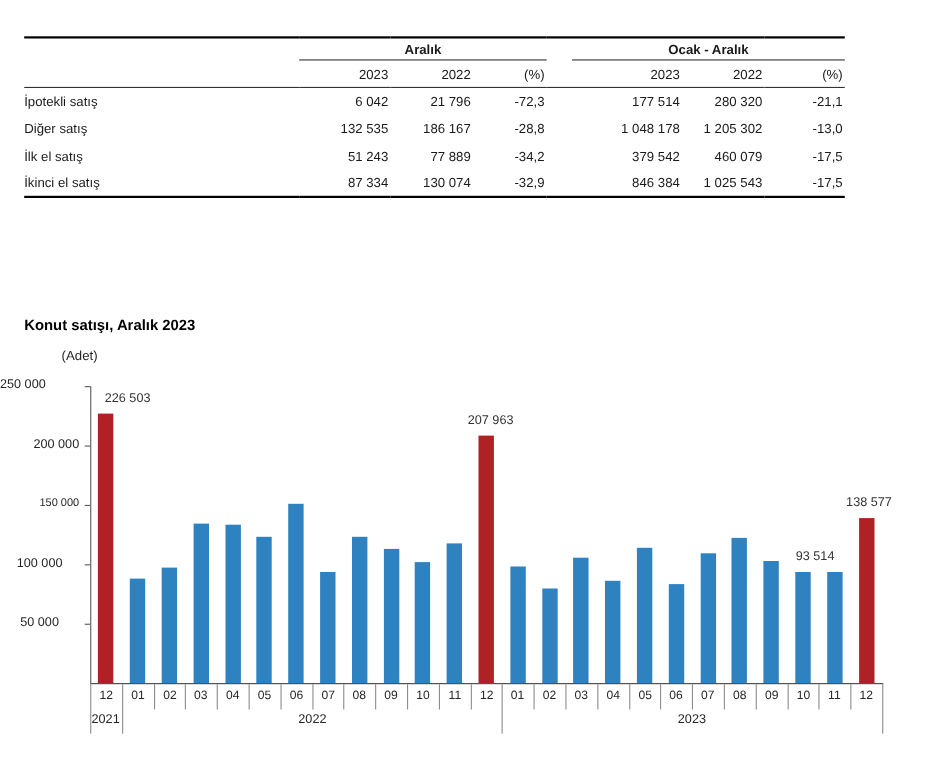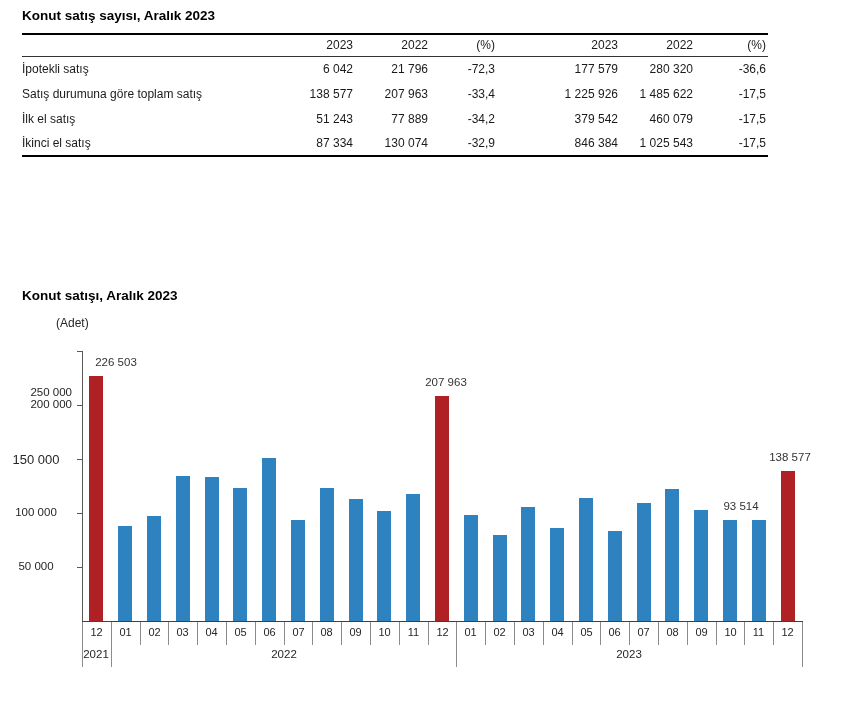--- a/index.html
+++ b/index.html
@@ -40,61 +40,69 @@
   
   #chart { position:absolute; left:0; top:285px; width:731px; height:400px; }
   #chart > div { position:absolute; }
   #chart-title { left:22px; top:3px; font-size:13.5px; font-weight:bold; color:#000; white-space:nowrap; }
   #chart-unit { left:56px; top:31px; font-size:12px; color:#262626; }
 </style>
 </head>
 <body>
 <div id="page">
 
-  <div id="report-title" class="doc-title">Konut satış sayısı, Aralık 2023</div>
 
   <table id="summary-table">
     <colgroup>
       <col style="width:250px">
         <col style="width:83px">
         <col style="width:75px">
         <col style="width:67px">
       <col style="width:123px">
         <col style="width:75px">
         <col style="width:73px">
     </colgroup>
     <thead>
+      <tr class="group-row">
+        <th></th>
+        <th colspan="3">
+          <div class="uline">Aralık</div>
+        </th>
+        <th colspan="3" class="g2">
+          <div class="uline">Ocak - Aralık</div>
+        </th>
+      </tr>
       <tr class="year-row">
         <td></td>
         <td class="num">2023</td>
         <td class="num">2022</td>
         <td class="num">(%)</td>
         <td class="num">2023</td>
         <td class="num">2022</td>
         <td class="num">(%)</td>
       </tr>
     </thead>
     <tbody>
       <tr class="sub">
         <td class="row-label">İpotekli satış</td>
         <td class="num">6 042</td>
         <td class="num">21 796</td>
         <td class="num">-72,3</td>
-        <td class="num">177 579</td>
+        <td class="num">177 514</td>
         <td class="num">280 320</td>
-        <td class="num">-36,6</td>
-      </tr>
-      <tr class="bold">
-        <td class="row-label">Satış durumuna göre toplam satış</td>
-        <td class="num">138 577</td>
-        <td class="num">207 963</td>
-        <td class="num">-33,4</td>
-        <td class="num">1 225 926</td>
-        <td class="num">1 485 622</td>
-        <td class="num">-17,5</td>
+        <td class="num">-21,1</td>
+      </tr>
+      <tr class="sub">
+        <td class="row-label">Diğer satış</td>
+        <td class="num">132 535</td>
+        <td class="num">186 167</td>
+        <td class="num">-28,8</td>
+        <td class="num">1 048 178</td>
+        <td class="num">1 205 302</td>
+        <td class="num">-13,0</td>
       </tr>
       <tr class="sub">
         <td class="row-label">İlk el satış</td>
         <td class="num">51 243</td>
         <td class="num">77 889</td>
         <td class="num">-34,2</td>
         <td class="num">379 542</td>
         <td class="num">460 079</td>
         <td class="num">-17,5</td>
       </tr>
@@ -108,25 +116,25 @@
         <td class="num">-17,5</td>
       </tr>
     </tbody>
   </table>
 
   <div id="chart">
     <div id="chart-title">Konut satışı, Aralık 2023</div>
     <div id="chart-unit">(Adet)</div>
   <div style="left: 82px; top: 66px; width: 1px; height: 270px; background: rgb(89, 89, 89);"></div>
       <div style="left: 77px; top: 66px; width: 5px; height: 1px; background: rgb(89, 89, 89);"></div>
-      <div style="left: 0px; top: 59px; width: 72px; text-align: right; font-size: 11.5px; color: rgb(38, 38, 38); white-space: nowrap; margin-top: 42px;">250 000</div>
+      <div style="left: 0px; top: 59px; width: 72px; text-align: left; font-size: 11.5px; color: rgb(38, 38, 38); white-space: nowrap;">250 000</div>
       <div style="left: 77px; top: 120px; width: 5px; height: 1px; background: rgb(89, 89, 89);"></div>
       <div style="left: 0px; top: 113px; width: 72px; text-align: right; font-size: 11.5px; color: rgb(38, 38, 38); white-space: nowrap;">200 000</div>
       <div style="left: 77px; top: 174px; width: 5px; height: 1px; background: rgb(89, 89, 89);"></div>
-      <div style="left: 0px; top: 167px; width: 72px; text-align: center; font-size: 13px; color: rgb(38, 38, 38); white-space: nowrap;">150 000</div>
+      <div style="left: 0px; top: 167px; width: 72px; text-align: right; font-size: 10px; color: rgb(38, 38, 38); white-space: nowrap;">150 000</div>
       <div style="left: 77px; top: 228px; width: 5px; height: 1px; background: rgb(89, 89, 89);"></div>
       <div style="left: 0px; top: 221px; width: 72px; text-align: center; font-size: 11.5px; color: rgb(38, 38, 38); white-space: nowrap;">100 000</div>
       <div style="left: 77px; top: 282px; width: 5px; height: 1px; background: rgb(89, 89, 89);"></div>
       <div style="left: 0px; top: 275px; width: 72px; text-align: center; font-size: 11.5px; color: rgb(38, 38, 38); white-space: nowrap;">50 000</div>
       <div style="left: 89px; top: 91px; width: 14px; height: 245px; background: rgb(176, 33, 37);"></div>
       <div style="left: 118px; top: 241px; width: 14px; height: 95px; background: rgb(47, 130, 192);"></div>
       <div style="left: 147px; top: 231px; width: 14px; height: 105px; background: rgb(47, 130, 192);"></div>
       <div style="left: 176px; top: 191px; width: 14px; height: 145px; background: rgb(47, 130, 192);"></div>
       <div style="left: 205px; top: 192px; width: 14px; height: 144px; background: rgb(47, 130, 192);"></div>
       <div style="left: 233px; top: 203px; width: 14px; height: 133px; background: rgb(47, 130, 192);"></div>

